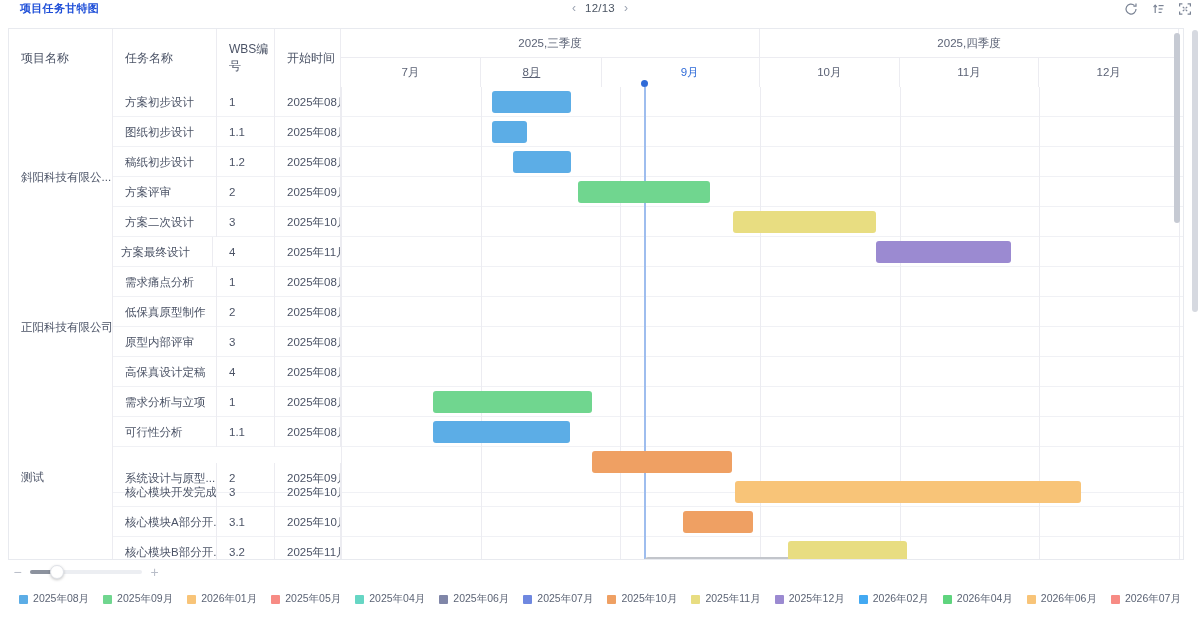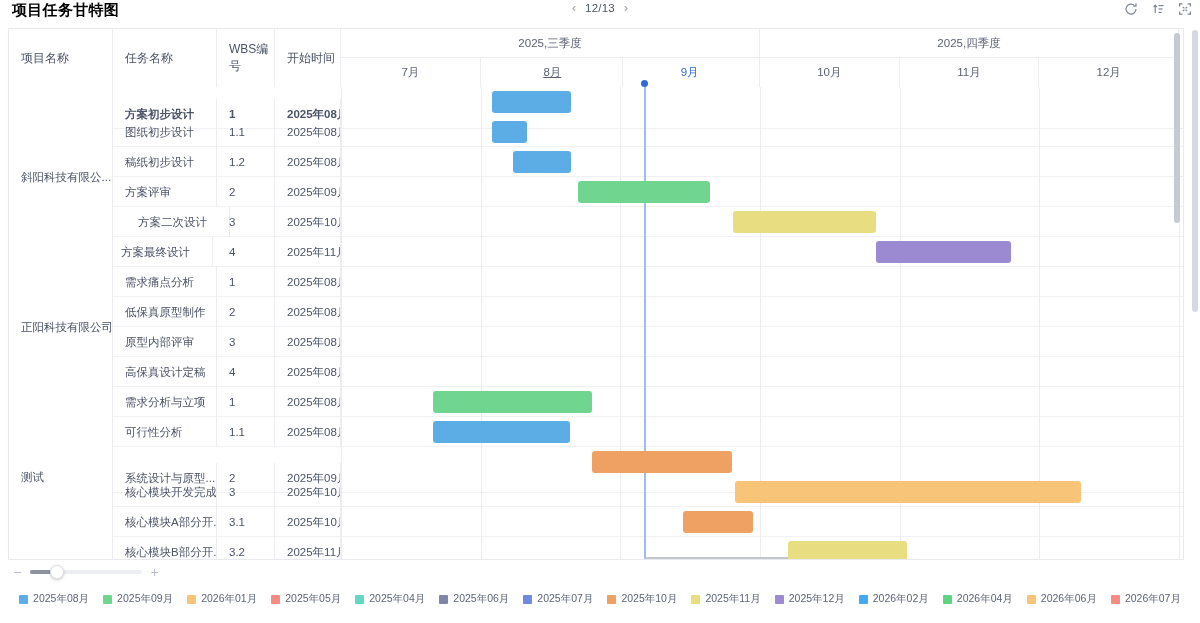--- a/index.html
+++ b/index.html
@@ -10,22 +10,22 @@
     color: #3a4155;
     overflow: hidden;
   }
 
   
   .topbar {
     position: absolute; top: 0; left: 0; width: 1200px; height: 22px;
     display: flex; align-items: center;
   }
   .app-title {
-    position: absolute; left: 12px; top: 1px;
-    font-size: 15px; font-weight: bold; color: #000000;
+    position: absolute; left: 20px; top: 1px;
+    font-size: 11px; font-weight: bold; color: #1d4ed8;
     letter-spacing: .3px;
   }
   .pager {
     position: absolute; left: 0; right: 0; top: 2px;
     display: flex; justify-content: center; align-items: center; gap: 9px;
     font-size: 11.5px; color: #6b7280;
   }
   .pager .arrow { font-size: 12px; color: #9aa2b1; cursor: pointer; line-height: 1; }
   .pager .pgtxt { color: #4b5563; font-size: 11.5px; letter-spacing: .2px; }
 
@@ -199,51 +199,51 @@
     <div class="left-cols" id="left-head">
         <div class="lcol" style="left: 0px; width: 104px;">项目名称</div>
         <div class="lcol" style="left: 104px; width: 104px;">任务名称</div>
         <div class="lcol" style="left: 208px; width: 58px;">WBS编号</div>
         <div class="lcol" style="left: 266px; width: 66px;">开始时间</div>
       </div>
     <div id="tl-head">
         <div class="tl-q" style="left: 332px; width: 419px;">2025,三季度</div>
         <div class="tl-q" style="left: 751px; width: 419px;">2025,四季度</div>
         <div class="tl-m" style="left: 332px; width: 139.667px;">7月</div>
-        <div class="tl-m" style="left: 474px; width: 139.667px; text-decoration: underline;">8月</div>
+        <div class="tl-m" style="left: 453px; width: 139.667px; text-decoration: underline;">8月</div>
         <div class="tl-m today" style="left: 611.333px; width: 139.667px; text-align: center;">9月</div>
         <div class="tl-m" style="left: 751px; width: 139.667px;">10月</div>
         <div class="tl-m" style="left: 890.667px; width: 139.667px;">11月</div>
         <div class="tl-m" style="left: 1030.33px; width: 139.667px;">12月</div>
         <div class="todaydot" style="left: 631.577px; top: 51px;"></div>
       </div>
   </div>
   <div class="gbody" id="gbody">
-      <div class="row" style="top: 12px; font-weight: bold;">
+      <div class="row" style="top: 0px;">
         <div class="cell" style="left: 104px; width: 104px;">方案初步设计</div>
         <div class="cell" style="left: 208px; width: 58px;">1</div>
         <div class="cell" style="left: 266px; width: 66px;">2025年08月</div>
       </div>
       <div class="row" style="top: 30px;">
         <div class="cell" style="left: 104px; width: 104px;">图纸初步设计</div>
         <div class="cell" style="left: 208px; width: 58px;">1.1</div>
         <div class="cell" style="left: 266px; width: 66px;">2025年08月</div>
       </div>
       <div class="row" style="top: 60px;">
         <div class="cell" style="left: 104px; width: 104px;">稿纸初步设计</div>
         <div class="cell" style="left: 208px; width: 58px;">1.2</div>
         <div class="cell" style="left: 266px; width: 66px;">2025年08月</div>
       </div>
       <div class="row" style="top: 90px;">
         <div class="cell" style="left: 104px; width: 104px;">方案评审</div>
         <div class="cell" style="left: 208px; width: 58px;">2</div>
         <div class="cell" style="left: 266px; width: 66px;">2025年09月</div>
       </div>
       <div class="row" style="top: 120px;">
-        <div class="cell" style="left: 117px; width: 104px;">方案二次设计</div>
+        <div class="cell" style="left: 104px; width: 104px;">方案二次设计</div>
         <div class="cell" style="left: 208px; width: 58px;">3</div>
         <div class="cell" style="left: 266px; width: 66px;">2025年10月</div>
       </div>
       <div class="row" style="top: 150px;">
         <div class="cell" style="left: 100px; width: 104px;">方案最终设计</div>
         <div class="cell" style="left: 208px; width: 58px;">4</div>
         <div class="cell" style="left: 266px; width: 66px;">2025年11月</div>
       </div>
       <div class="row" style="top: 180px;">
         <div class="cell" style="left: 104px; width: 104px;">需求痛点分析</div>

